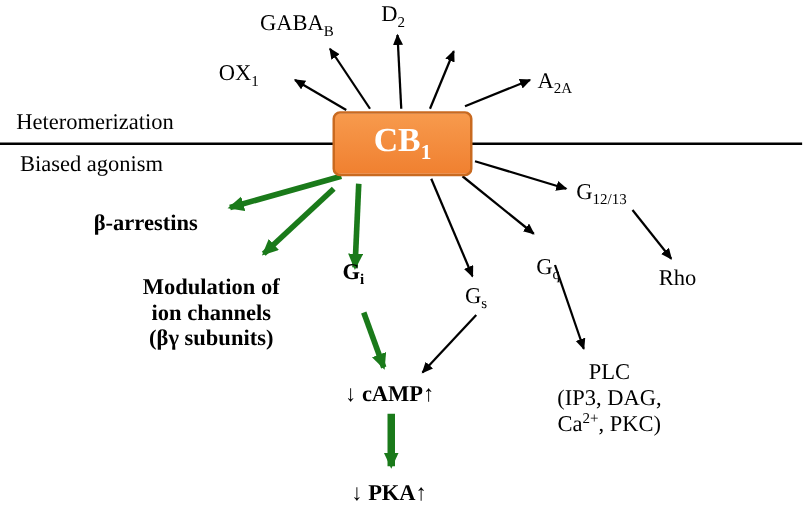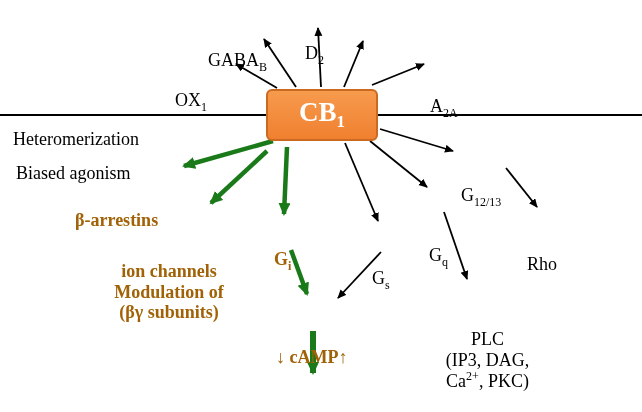--- a/index.html
+++ b/index.html
@@ -5,24 +5,24 @@
   html, body { margin: 0; padding: 0; background: #ffffff; }
   #canvas {
     position: relative;
     width: 642px;
     height: 412px;
     background: #ffffff;
     font-family: "Liberation Serif", "DejaVu Serif", serif;
     color: #000000;
     overflow: hidden;
   }
-  .lbl { position: absolute; white-space: nowrap; font-size: 18px; line-height: 1.15; margin-top: 42px; }
+  .lbl { position: absolute; white-space: nowrap; font-size: 18px; line-height: 1.15; }
   .lbl sub { font-size: 12px; }
   .lbl sup { font-size: 12px; }
-  .green { color: #a16207; font-weight: bold; }
+  .green { color: #000000; font-weight: bold; }
   .center-block { text-align: center; white-space: normal; }
   #membrane-line {
     position: absolute; left: 0; top: 114px; width: 642px; height: 0;
     border-top: 2px solid #000000;
   }
   #cb1-box {
     position: absolute; left: 266px; top: 89px; width: 112px; height: 52px;
     background: linear-gradient(#f79a4d, #f08030);
     border: 2px solid #c96a20;
     border-radius: 6px;
@@ -78,22 +78,22 @@
   </div>
 
   <div class="lbl" style="left:175px; top:48px;"><span>OX</span><sub>1</sub></div>
   <div class="lbl" style="left:208px; top:8px;"><span>GABA</span><sub>B</sub></div>
   <div class="lbl" style="left:305px; top:1px;"><span>D</span><sub>2</sub></div>
   <div class="lbl" style="left:430px; top:54px;"><span>A</span><sub>2A</sub></div>
 
   <div class="lbl green" style="left:75px; top:168px;"><span>β-arrestins</span></div>
 
   <div class="lbl green center-block" style="left:95px; top:219px; width:148px;">
+    <div>Modulation of</div>
     <div>ion channels</div>
-    <div>Modulation of</div>
     <div>(βγ subunits)</div>
   </div>
 
   <div class="lbl green" style="left:274px; top:207px;"><span>G</span><sub>i</sub></div>
 
   <div class="lbl green" style="left:276px; top:305px;"><span>↓ cAMP↑</span></div>
 
   <div class="lbl green" style="left:281px; top:384px;"><span>↓ PKA↑</span></div>
 
   <div class="lbl" style="left:372px; top:226px;"><span>G</span><sub>s</sub></div>

